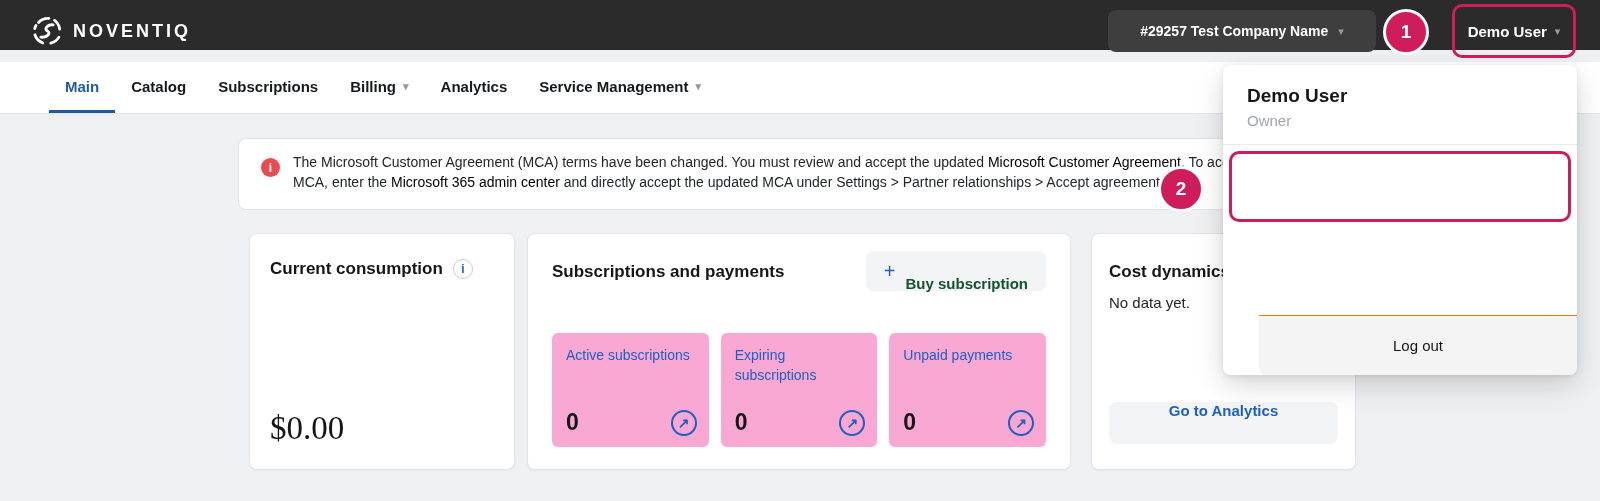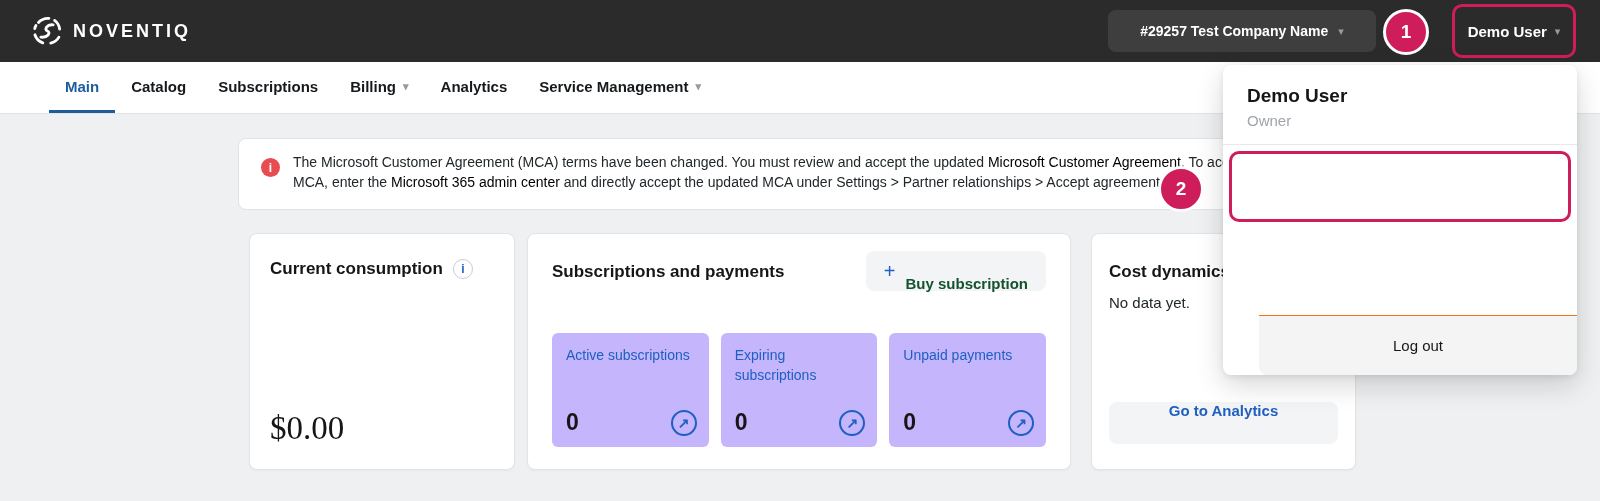--- a/index.html
+++ b/index.html
@@ -4,21 +4,21 @@
 <style>
   * { margin:0; padding:0; box-sizing:border-box; }
   html,body { width:1600px; height:501px; }
   body {
     position:relative; overflow:hidden;
     font-family:"Liberation Sans", sans-serif;
     background:#eff0f2; color:#21272a;
   }
 
   
-  .topbar { position:absolute; left:0; top:0; width:1600px; height:62px; background:#2b2b2b; }
+  .topbar { position:absolute; left:0; top:0; width:1600px; height:50px; background:#2b2b2b; }
   .logo { position:absolute; left:30px; top:0; height:62px; display:flex; align-items:center; gap:9px; }
   .logo-text { color:#fff; font-size:18px; font-weight:bold; letter-spacing:3px; }
   .company-pill {
     position:absolute; left:1108px; top:10px; width:268px; height:42px;
     background:#3e3e3e; border-radius:8px; display:flex; align-items:center;
     justify-content:center; gap:10px; cursor:pointer;
   }
   .company-pill .lbl { color:#fff; font-size:14px; font-weight:bold; }
   .chev { color:#9a9a9a; font-size:11px; line-height:1; }
   .user-btn {
@@ -64,21 +64,21 @@
                font-size:12px; font-weight:bold; display:flex; align-items:center; justify-content:center; cursor:pointer; }
   .cc-value { position:absolute; left:20px; bottom:22px; font-size:33px; color:#161616;font-family:Liberation Serif, serif; }
 
   .card-subs { left:527px; width:544px; }
   .cs-title { position:absolute; left:24px; top:28px; }
   .buy-btn { position:absolute; right:24px; top:17px; height:40px; padding:0 18px; background:#f3f4f6;
              border-radius:8px; display:flex; align-items:center; gap:10px; cursor:pointer; }
   .buy-btn .plus { color:#1e5fc1; font-size:20px; font-weight:400; line-height:1; }
   .buy-btn .lbl { color:#14532d; font-size:15px; font-weight:bold;margin-top:24px; }
   .tiles { position:absolute; left:24px; right:24px; top:99px; bottom:22px; display:flex; gap:12px; }
-  .tile { flex:1; background:#c4b5fd; border-radius:6px; position:relative; padding:12px 14px; cursor:pointer; }
+  .tile { flex:1; background:#f9a8d4; border-radius:6px; position:relative; padding:12px 14px; cursor:pointer; }
   .tile .tlabel { color:#1e5fc1; font-size:14px; line-height:20px; }
   .tile .vrow { position:absolute; left:14px; right:12px; bottom:11px; display:flex; align-items:center; justify-content:space-between; }
   .tile .tval { font-size:23px; font-weight:bold; color:#161616; }
   .go-ic { width:26px; height:26px; border-radius:50%; border:2px solid #1e5fc1; color:#1e5fc1;
            font-size:14px; font-weight:bold; display:flex; align-items:center; justify-content:center; cursor:pointer; }
 
   .card-cost { left:1091px; width:265px; }
   .cd-title { position:absolute; left:17px; top:28px; }
   .cd-empty { position:absolute; left:17px; top:60px; font-size:15px; color:#21272a; }
   .analytics-btn { position:absolute; left:17px; right:17px; bottom:25px; height:42px; background:#f3f4f6;

